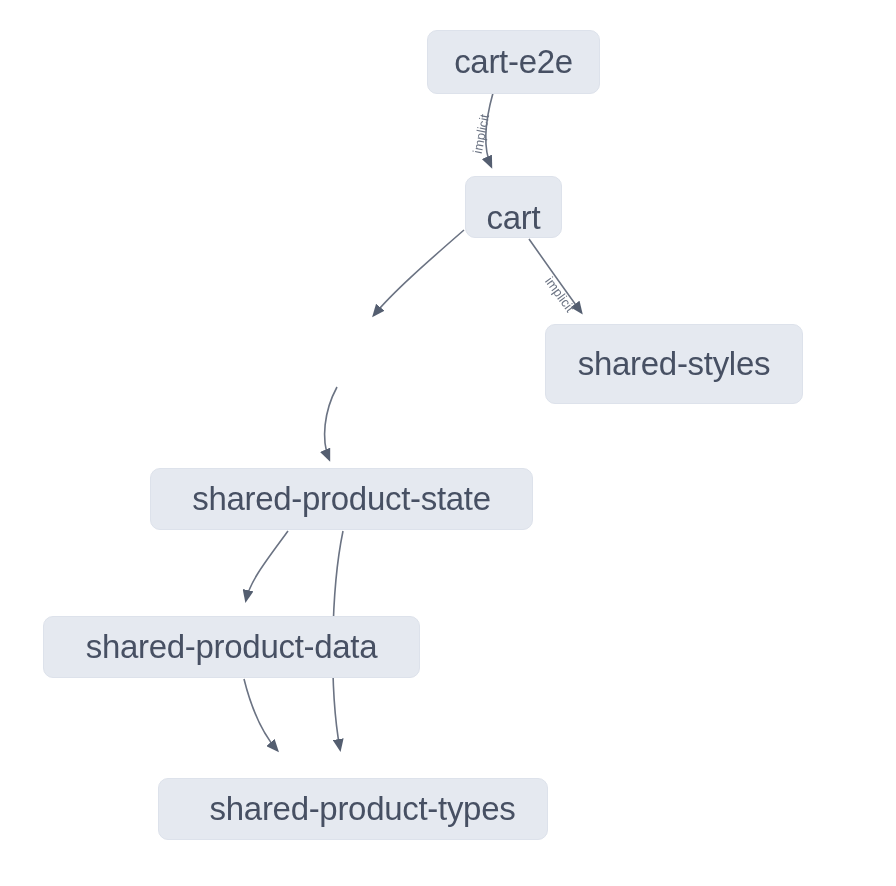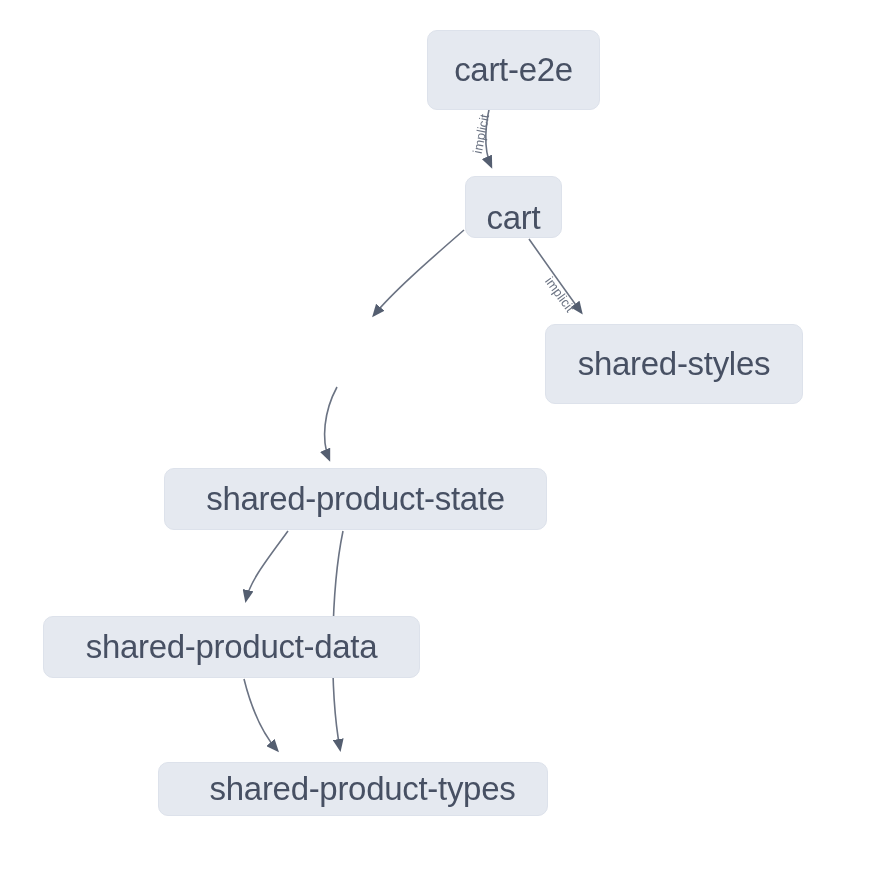--- a/index.html
+++ b/index.html
@@ -52,27 +52,27 @@
     background:var(--node-fill);
     border:1px solid var(--node-border);
     border-radius:10px;
     color:var(--node-text);
     font-size:33px;
     letter-spacing:-0.3px;
     white-space:nowrap;
     cursor:pointer;
   }
   
-  .node-cart-e2e            {left:427px; top:30px;  width:173px; height:80px;}
+  .node-cart-e2e            {left:427px; top:30px;  width:173px; height:64px;}
   .node-cart                {left:465px; top:176px; width:97px;  height:62px;align-items:flex-end;}
   .node-cart-cart-page      {left:217px; top:324px; width:273px; height:62px;}
   .node-shared-styles       {left:545px; top:324px; width:258px; height:80px;}
-  .node-shared-product-state{left:164px; top:468px; width:383px; height:62px;}
+  .node-shared-product-state{left:150px; top:468px; width:383px; height:62px;}
   .node-shared-product-data {left:43px;  top:616px; width:377px; height:62px;}
-  .node-shared-product-types{left:158px; top:762px; width:390px; height:54px;padding-left:19px;}
+  .node-shared-product-types{left:158px; top:778px; width:390px; height:62px;padding-left:19px;}
 </style>
 </head>
 <body>
 
 <div class="graph-viewport">
 
   <svg class="edges-layer" viewBox="0 0 896 886" xmlns="http://www.w3.org/2000/svg">
     <defs>
       <marker id="arrowhead" markerUnits="userSpaceOnUse" markerWidth="13" markerHeight="11" viewBox="0 0 13 11" refX="10" refY="5.5" orient="auto">
         <path d="M0,0 L13,5.5 L0,11 z" fill="#545e70"></path>

